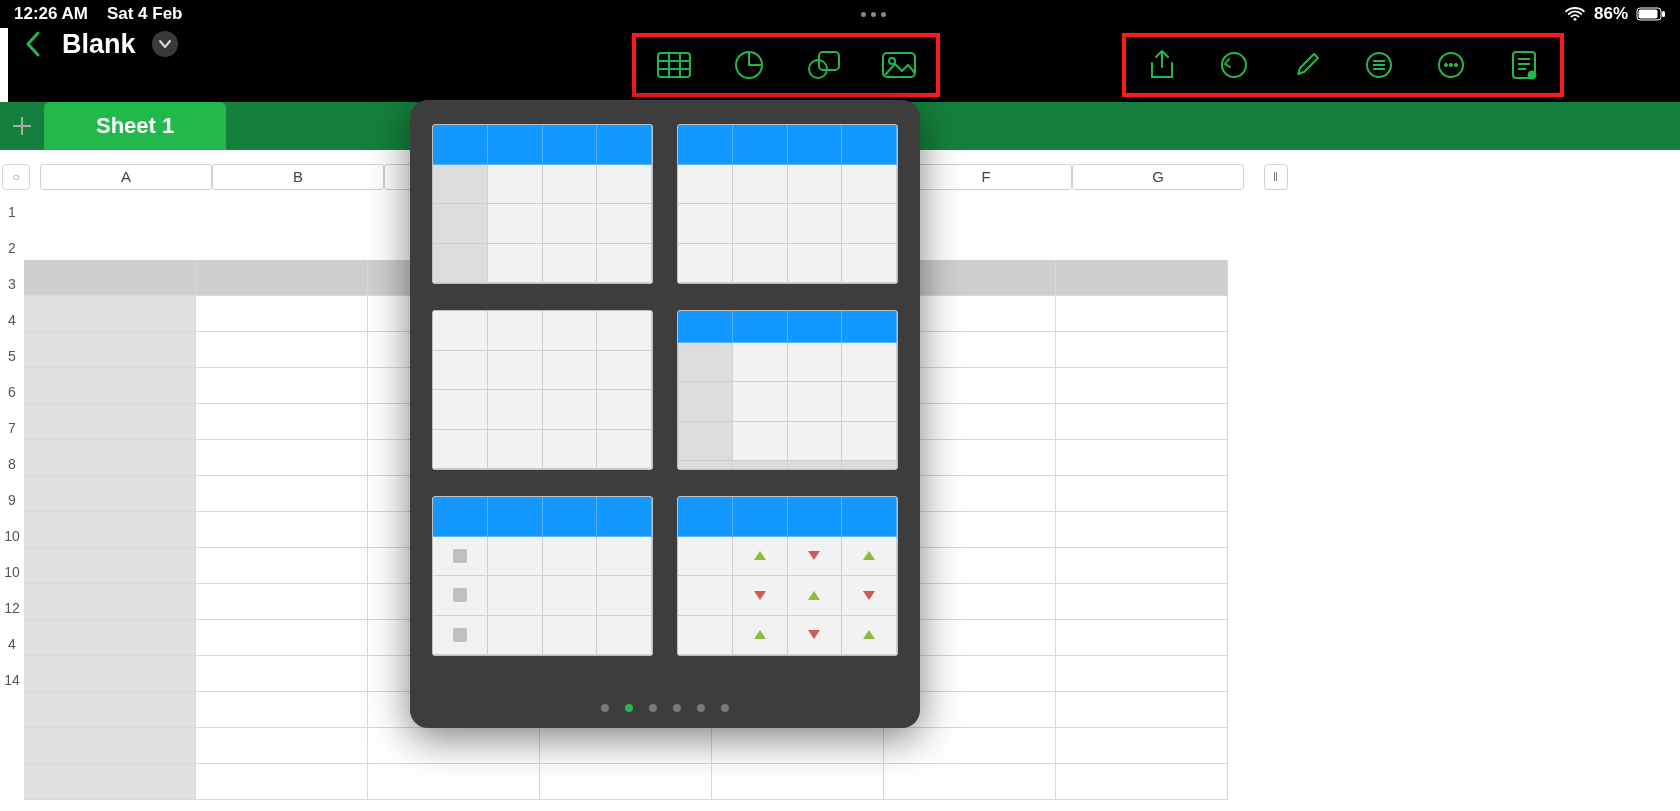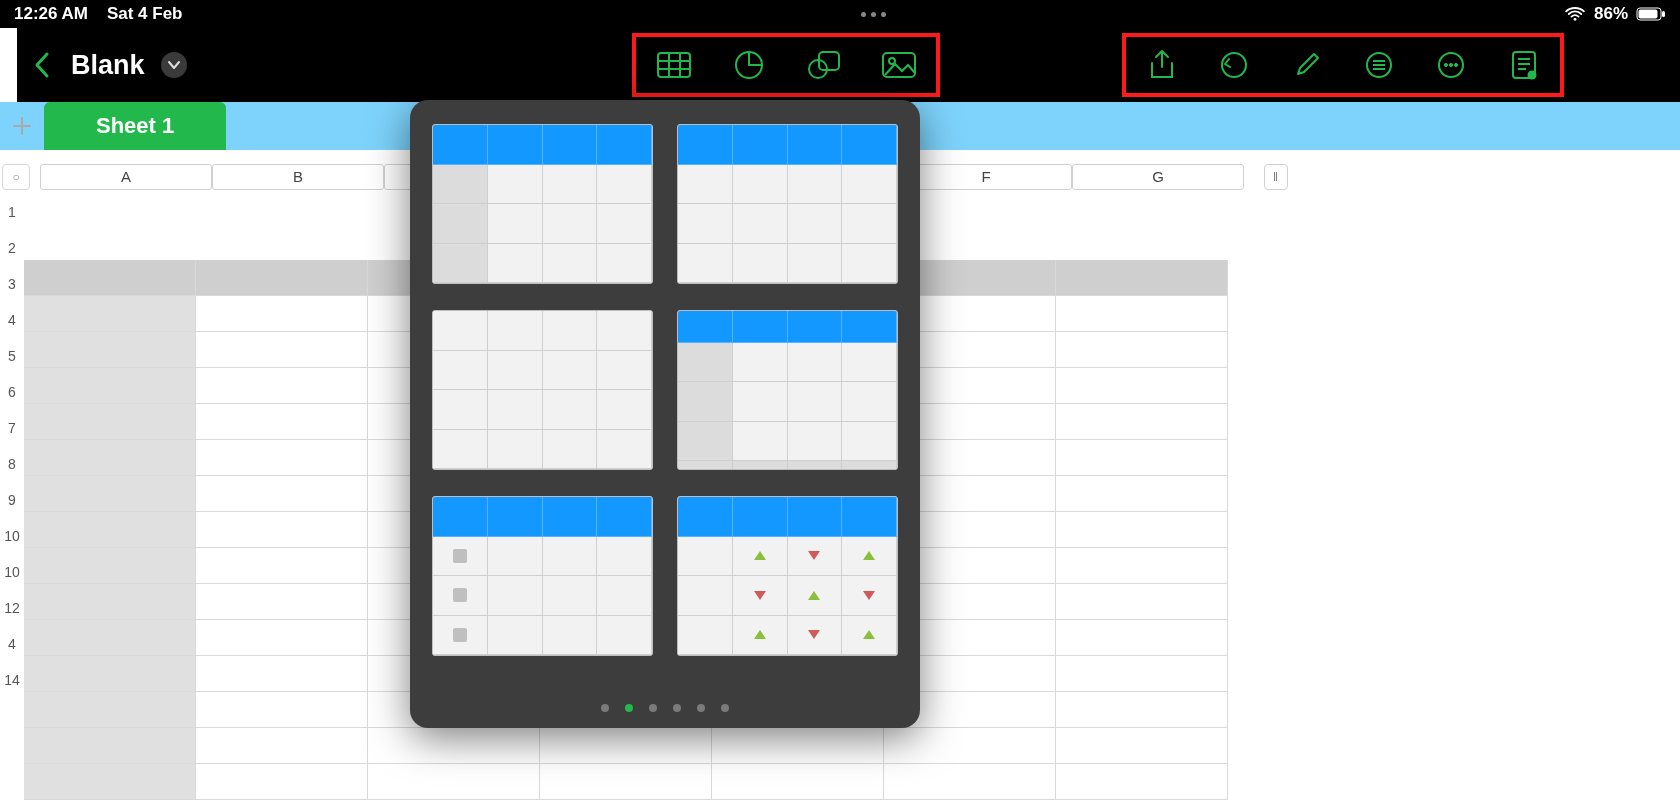--- a/index.html
+++ b/index.html
@@ -12,41 +12,41 @@
 
   
   .status-bar { position:absolute; top:0; left:0; right:0; height:28px; background:#000; color:#fff; display:flex; align-items:center; padding:0 14px; font-size:17px; font-weight:600; }
   .status-left { flex:0 0 auto; }
   .status-center { flex:1 1 auto; display:flex; justify-content:center; gap:5px; }
   .status-center .dot { width:5px; height:5px; border-radius:50%; background:#888; }
   .status-right { flex:0 0 auto; display:flex; align-items:center; gap:8px;text-align:right; }
   .wifi-icon svg, .battery-icon svg { display:block; }
 
   
-  .title-bar { position:absolute; top:28px; left:17px; right:0; height:74px; background:#000; color:#fff; display:flex; align-items:center; padding:0 10px; }
+  .title-bar { position:absolute; top:28px; left:8px; right:0; height:74px; background:#000; color:#fff; display:flex; align-items:flex-start; padding:0 10px; }
   .title-left { display:flex; align-items:center; gap:12px; }
   .back-btn { width:32px; height:32px; display:flex; align-items:center; justify-content:center; }
   .back-btn svg { stroke:var(--green); }
   .doc-title { font-size:27px; font-weight:700; }
   .title-caret { width:26px; height:26px; border-radius:50%; background:#3a3a3a; display:flex; align-items:center; justify-content:center; margin-left:4px; }
   .title-caret svg { stroke:#ddd; }
 
   
   .toolbar-center, .toolbar-right {
     position:absolute; top:33px; height:64px;
     border:4px solid #ff1a1a;
     display:flex; align-items:center; justify-content:space-around;
   }
   .toolbar-center { left:632px; width:308px; }
   .toolbar-right  { left:1122px; width:442px; }
   .tb-icon { width:44px; height:44px; display:flex; align-items:center; justify-content:center; }
   .tb-icon svg { stroke:var(--green); fill:none; }
 
   
-  .sheet-strip { position:absolute; top:102px; left:0; right:0; height:48px; background:#7dd3fc; display:flex; align-items:center; }
+  .sheet-strip { position:absolute; top:102px; left:0; right:0; height:48px; background:#15803d; display:flex; align-items:center; }
   .add-sheet { width:44px; height:48px; display:flex; align-items:center; justify-content:center; }
   .add-sheet svg { stroke:#aaa; }
   .sheet-tab { height:48px; padding:0 52px; background:var(--green); color:#fff; font-size:22px; font-weight:600; display:flex; align-items:center; border-top-left-radius:6px; border-top-right-radius:6px; }
 
   
   .sheet-area { position:absolute; top:150px; left:0; right:0; bottom:0; background:#fff; }
   .col-headers { position:absolute; top:14px; left:40px; height:26px; display:flex; align-items:center; }
   .corner { position:absolute; top:14px; left:2px; width:28px; height:26px; border:1px solid #d5d5d5; border-radius:4px; background:#fff; display:flex; align-items:center; justify-content:center; color:#888; font-size:12px; }
   .col-h { width:172px; height:26px; border:1px solid #d0d0d0; background:#fff; border-radius:3px; margin-right:0; text-align:center; font-size:15px; color:#444; line-height:24px; }
   .cols-handle { position:absolute; top:14px; left:1264px; width:24px; height:26px; border:1px solid #d0d0d0; border-radius:4px; display:flex; align-items:center; justify-content:center; color:#777; font-size:12px; letter-spacing:1px; }

